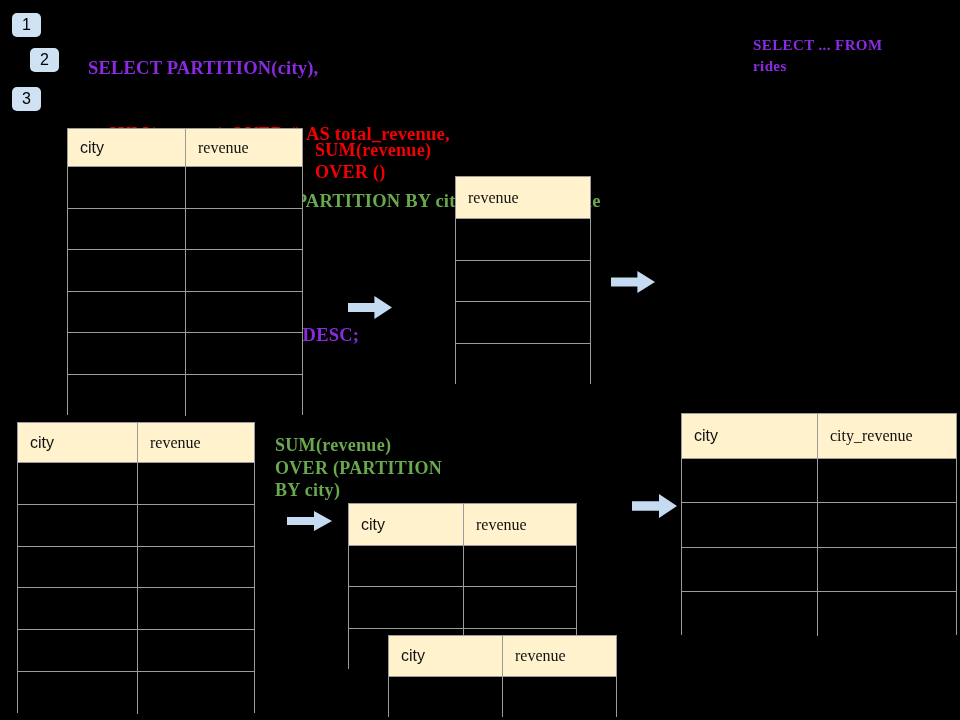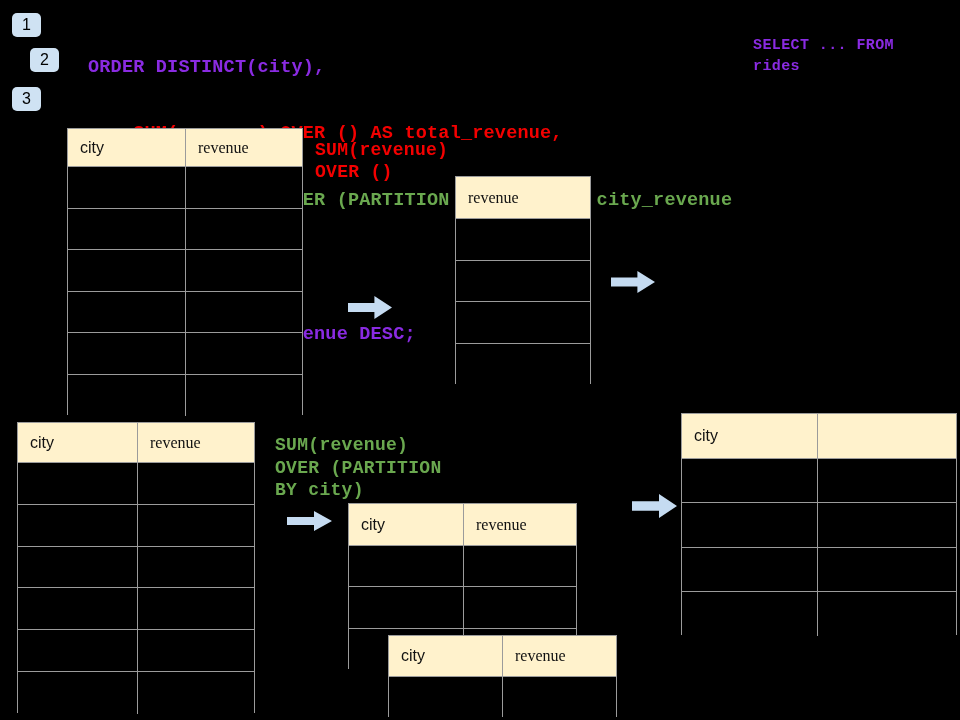--- a/index.html
+++ b/index.html
@@ -11,21 +11,21 @@
   html,body{background:var(--bg);}
   #canvas{
     position:relative;width:960px;height:720px;overflow:hidden;
     background:var(--bg);
     font-family:"Liberation Sans","DejaVu Sans",sans-serif;
   }
   .abs{position:absolute;}
 
   
   .code{
-    font-family:Liberation Mono, monospace;
+    font-family:Liberation Serif, serif;
     font-weight:bold;white-space:pre;
   }
   .sql-block{left:88px;top:12px;font-size:18.5px;line-height:22.3px;letter-spacing:.2px;}
   .purple{color:var(--purple);}
   .red{color:var(--red);}
   .green{color:var(--green);}
   .note-side{left:753px;top:35px;font-size:15px;line-height:21px;letter-spacing:.4px;}
   .note-total{left:315px;top:139px;font-size:18px;line-height:22px;letter-spacing:.3px;}
   .note-partition{left:275px;top:434px;font-size:18px;line-height:22.5px;letter-spacing:.3px;}
 
@@ -76,21 +76,21 @@
 </head>
 <body>
 
 <div id="canvas">
 
   <div class="abs badge badge1">1</div>
   <div class="abs badge badge2">2</div>
   <div class="abs badge badge3">3</div>
 
   <div class="abs code sql-block">
-    <div class="purple">ORDER DISTINCT(city),</div>
+    <div class="purple">SELECT PARTITION(city),</div>
     <div class="red">    SUM(revenue) OVER () AS total_revenue,</div>
     <div class="green">    SUM(revenue) OVER (PARTITION BY city) as city_revenue</div>
     <div class="purple">  FROM rides</div>
     <div class="purple">  ORDER by city_revenue DESC;</div>
   </div>
 
   <div class="abs code purple note-side">SELECT ... FROM
 rides</div>
 
   <div class="abs code red note-total">SUM(revenue)
@@ -206,20 +206,21 @@
     </div>
     <div class="row">
         <div class="cell c-first"></div>
         <div class="cell c-last"></div>
       </div>
   </div>
 
   <div class="abs tbl t6">
     <div class="hdr">
       <div class="cell c-first">city</div>
+      <div class="cell c-last">city_revenue</div>
     </div>
     <div class="row">
         <div class="cell c-first"></div>
         <div class="cell c-last"></div>
       </div>
     <div class="row">
         <div class="cell c-first"></div>
         <div class="cell c-last"></div>
       </div>
     <div class="row">

